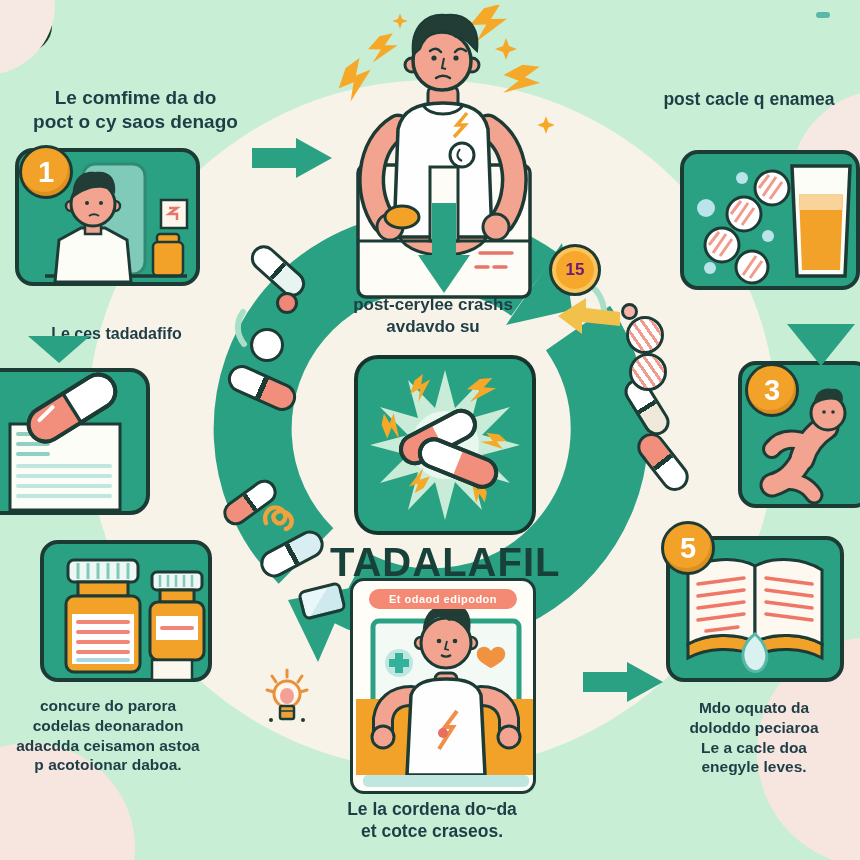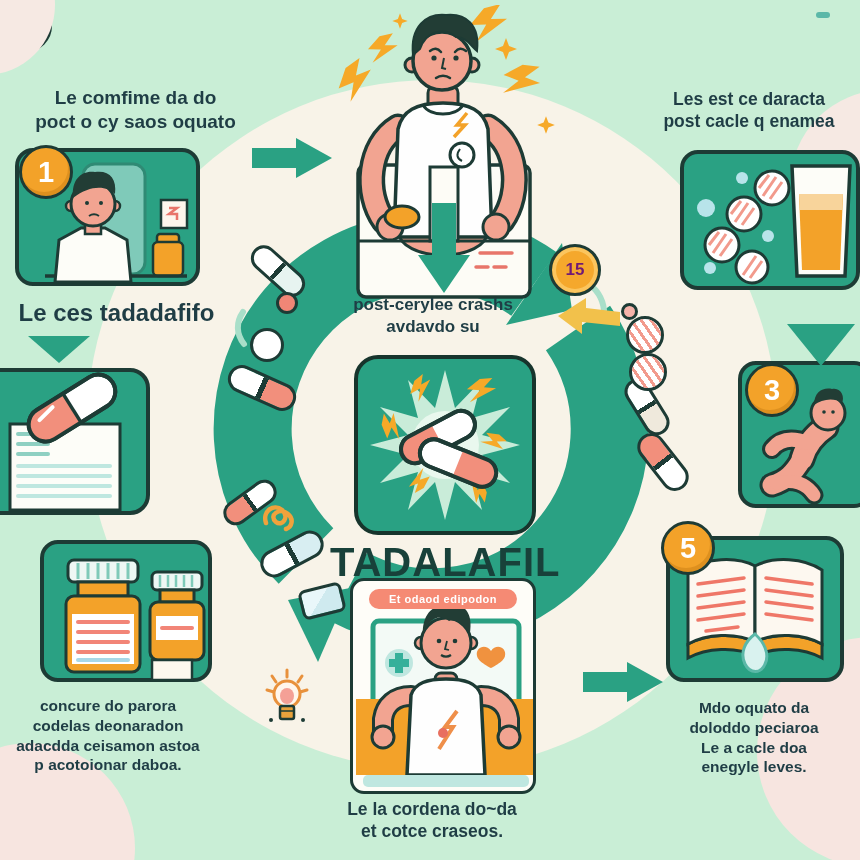--- a/index.html
+++ b/index.html
@@ -8,21 +8,21 @@
   .abs{position:absolute;}
   svg{display:block;}
   
   .caption{position:absolute;text-align:center;font-weight:bold;color:#1f3d45;line-height:1.28;}
   .caption span{display:block;}
   .cap-lg{font-size:19px;}
   .cap-md{font-size:17px;}
   .cap-sm{font-size:15.5px;}
   #caption-top-left{left:8px;top:86px;width:255px;}
   #caption-top-right{left:643px;top:88px;width:212px;font-size:17.5px;}
-  #heading-left{left:4px;top:298px;width:225px;font-size:24px;}
+  #heading-left{left:4px;top:324px;width:225px;font-size:16px;}
   #caption-center-top{left:328px;top:294px;width:210px;}
   #para-bottom-left{left:-6px;top:696px;width:228px;}
   #para-bottom-right{left:648px;top:698px;width:212px;}
   #caption-bottom-center{left:318px;top:798px;width:228px;font-size:17.5px;}
   #drug-title{position:absolute;left:330px;top:540px;width:205px;text-align:center;
               font-size:40px;font-weight:bold;letter-spacing:1px;color:#18413a;}
   
   .badge{position:absolute;width:54px;height:54px;border-radius:50%;background:#f3a229;
          border:3.5px solid #1d3b35;color:#fff;font-weight:bold;font-size:29px;
          display:flex;align-items:center;justify-content:center;box-sizing:border-box;
@@ -146,24 +146,23 @@
     <g stroke="#e8756a" stroke-width="3.5" stroke-linecap="round">
       <line x1="160" y1="248" x2="192" y2="248"></line>
         <line x1="156" y1="262" x2="168" y2="262"></line>
       <line x1="174" y1="262" x2="186" y2="262"></line>
     </g>
     <ellipse cx="82" cy="212" rx="17" ry="11" fill="#f3a229" stroke="#1d3b35" stroke-width="3"></ellipse>
   </svg>
 
   <div class="caption cap-lg" id="caption-top-left">
     <span>Le comfime da do</span>
-      <span>poct o cy saos oquato</span>
+      <span>poct o cy saos denago</span>
   </div>
   <div class="caption" id="caption-top-right">
-    <span>Les est ce daracta</span>
       <span>post cacle q enamea</span>
   </div>
   <div class="caption" id="heading-left">
     <span>Le ces tadadafifo</span>
   </div>
   <div class="caption cap-md" id="caption-center-top">
     <span>post-cerylee crashs</span>
       <span>avdavdo su</span>
   </div>
   <div class="caption cap-sm" id="para-bottom-left">

